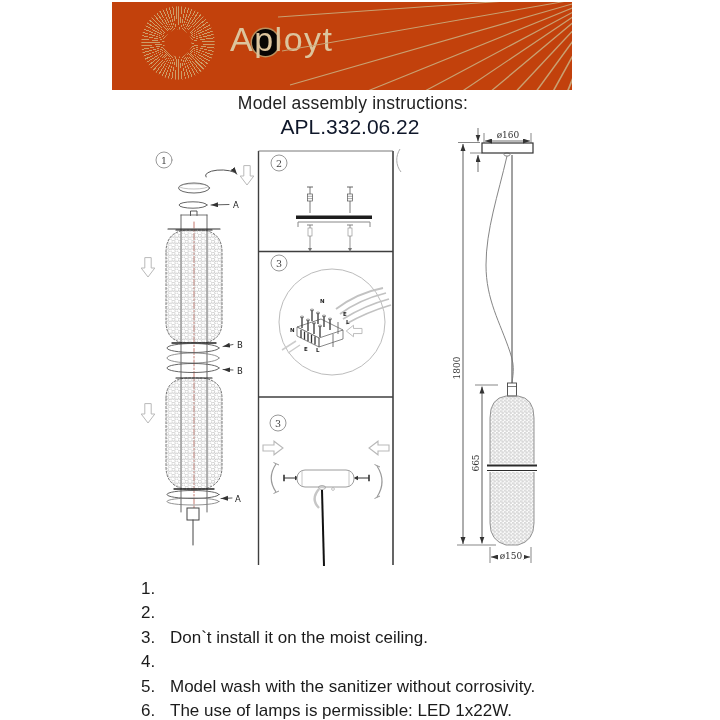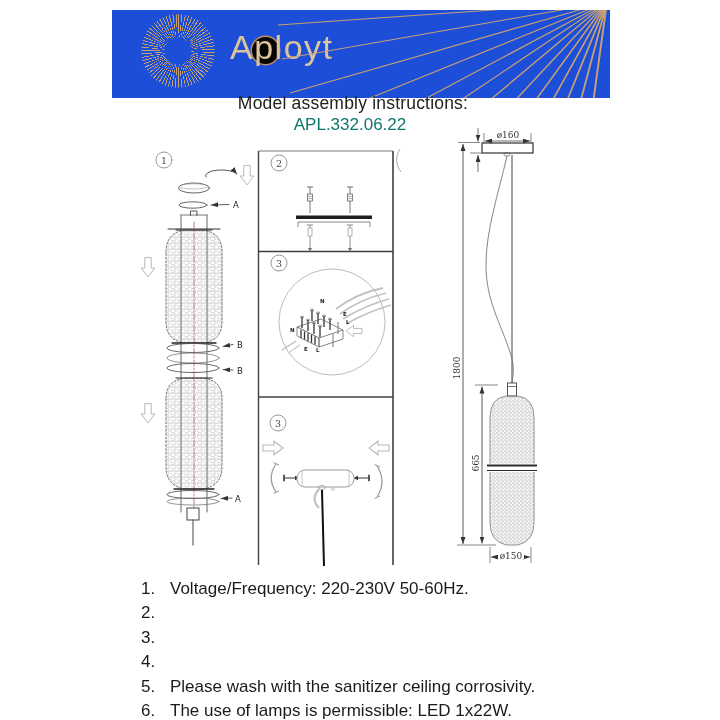--- a/index.html
+++ b/index.html
@@ -2,22 +2,22 @@
 <html><head>
 <meta charset="utf-8">
 <style>
   html,body { margin:0; padding:0; }
   body {
     width:720px; height:720px; position:relative; overflow:hidden;
     background:#ffffff; font-family:"Liberation Sans", sans-serif;
   }
   
   .banner {
-    position:absolute; left:112px; top:10px; width:498px; height:88px;
-    background:#1d4ed8; overflow:hidden;
+    position:absolute; left:112px; top:2px; width:460px; height:88px;
+    background:#c2410c; overflow:hidden;
   }
   .burst {
     position:absolute; left:28px; top:3px; width:76px; height:76px;
     border-radius:50%; overflow:hidden;
     background: repeating-conic-gradient(rgba(206,163,109,0.95) 0deg 1.6deg, rgba(0,0,0,0) 1.6deg 5.4deg);
     -webkit-mask: radial-gradient(circle closest-side, transparent 34%, #000 38%, #000 95%, transparent 98%);
             mask: radial-gradient(circle closest-side, transparent 34%, #000 38%, #000 95%, transparent 98%);
   }
   .burst-core {
     position:absolute; left:140px; top:27px; width:27px; height:27px;
@@ -29,21 +29,21 @@
     font-size:34px; font-weight:300; letter-spacing:1.5px; color:#dcc49d;
   }
   .rays { position:absolute; left:0; top:0; width:498px; height:88px; }
   
   .title1 {
     position:absolute; left:0; top:93px; width:706px; text-align:center;
     font-size:17.5px; color:#222; letter-spacing:0.2px;
   }
   .title2 {
     position:absolute; left:0; top:115px; width:700px; text-align:center;
-    font-size:17px; color:#0f766e;
+    font-size:21px; color:#0f172a;
   }
   
   .diagram { position:absolute; left:0; top:0; width:720px; height:720px; }
   .dimtxt { font-family:"DejaVu Serif", serif; font-size:9px; fill:#333; }
   .steptxt { font-family:"DejaVu Serif", serif; font-size:9.5px; fill:#444; }
   .lbltxt { font-family:"DejaVu Sans", sans-serif; font-size:8.5px; fill:#222; }
   .wiretxt { font-family:"DejaVu Sans", sans-serif; font-size:5.5px; font-weight:bold; fill:#222; }
   
   .notes {
     position:absolute; left:141px; top:577px; margin:0; padding:0; list-style:none;
@@ -321,34 +321,34 @@
       <line x1="531" y1="547" x2="531" y2="563" stroke="#555" stroke-width="0.7"></line>
       <line x1="491" y1="557" x2="530" y2="557" stroke="#333" stroke-width="0.7" marker-start="url(#ahs)" marker-end="url(#ah)"></line>
       <rect x="498" y="550.5" width="26" height="8.5" fill="#fff"></rect>
       <text class="dimtxt" x="511" y="558.5" text-anchor="middle">ø150</text>
     </g>
   </svg>
 
   <ol class="notes">
     <li>
       <span class="n">1.</span>
-      <span class="t">Voltage/Frequency: 220-230V 50-60Hz.</span>
     </li>
     <li>
       <span class="n">2.</span>
     </li>
     <li>
       <span class="n">3.</span>
+      <span class="t">Don`t install it on the moist ceiling.</span>
     </li>
     <li>
       <span class="n">4.</span>
     </li>
     <li>
       <span class="n">5.</span>
-      <span class="t">Please wash with the sanitizer ceiling corrosivity.</span>
+      <span class="t">Model wash with the sanitizer without corrosivity.</span>
     </li>
     <li>
       <span class="n">6.</span>
       <span class="t">The use of lamps is permissible: LED 1x22W.</span>
     </li>
   </ol>
 
 </div>
 
 </body></html>

